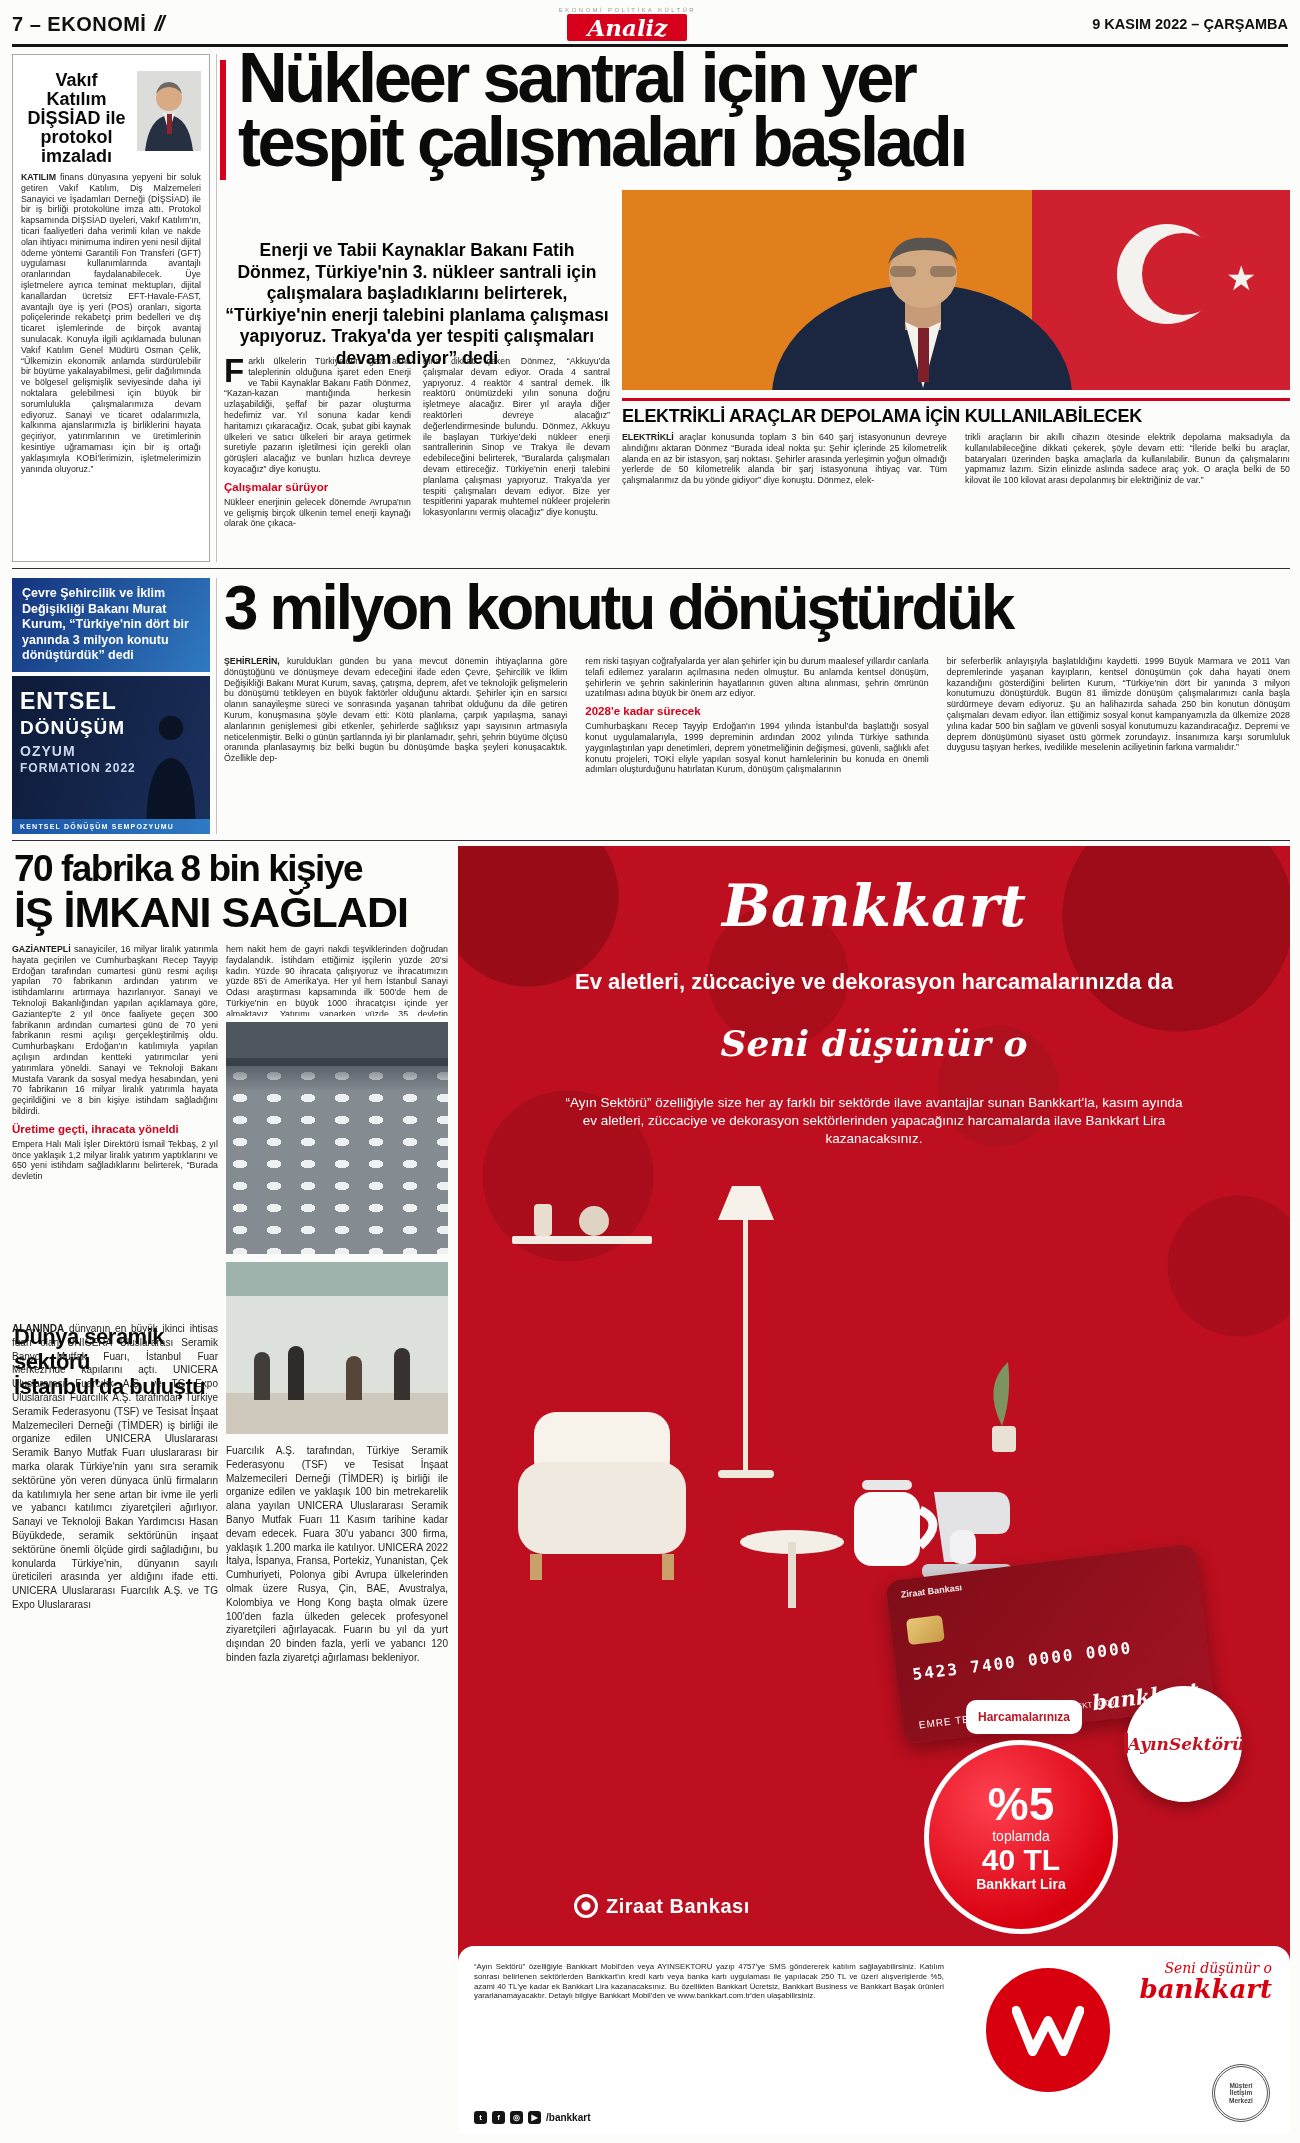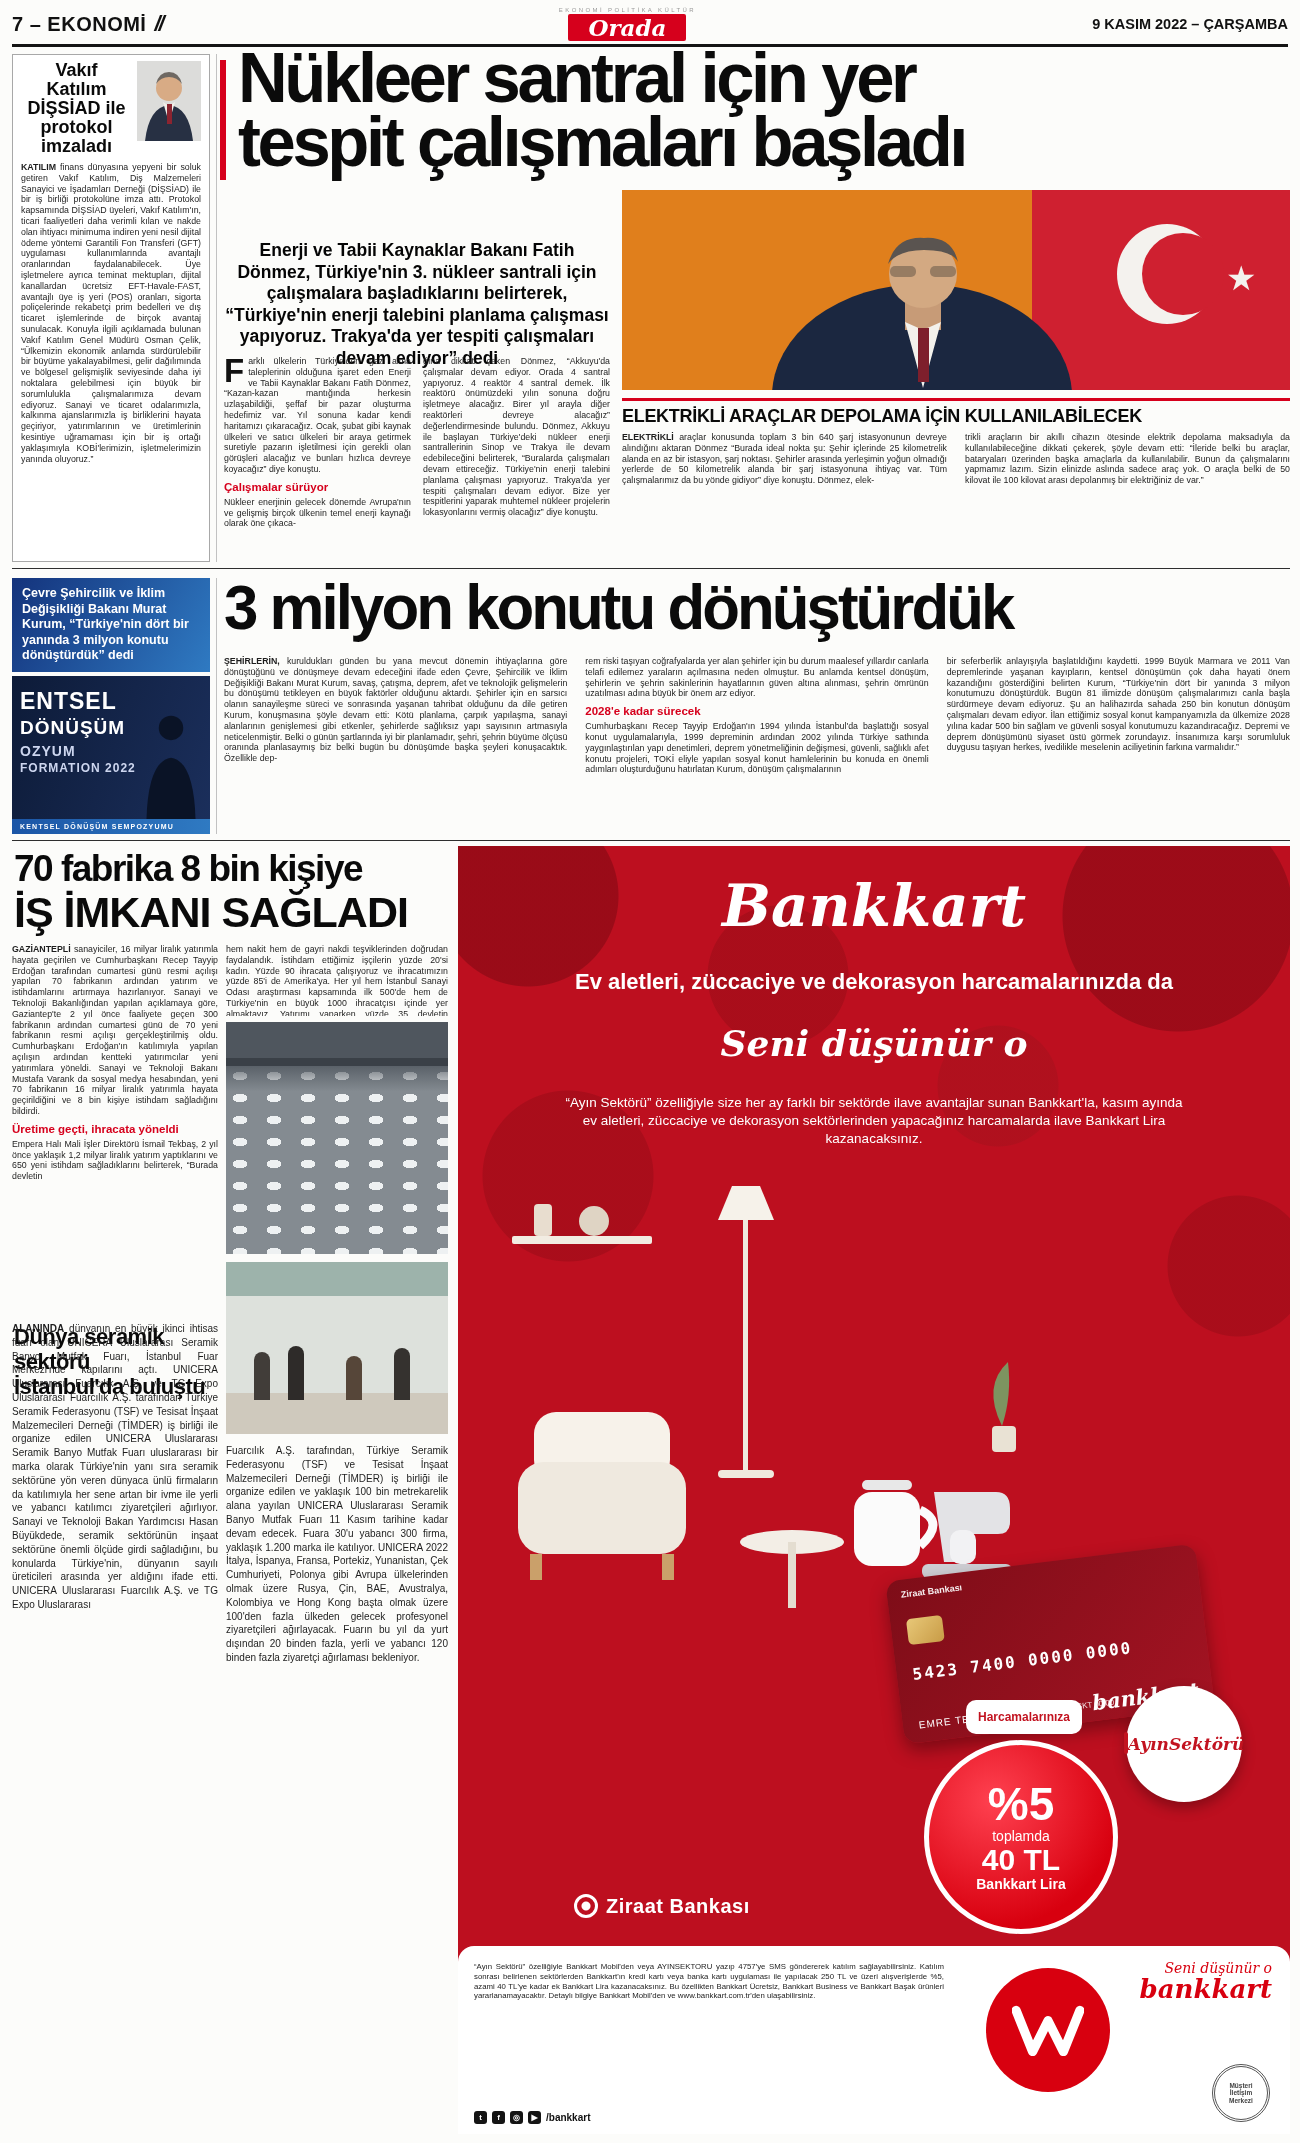--- a/index.html
+++ b/index.html
@@ -17,21 +17,21 @@
   .mast-left{display:flex;align-items:baseline;gap:8px;font-weight:bold}
   .page-label{font-size:20px;letter-spacing:.5px}
   .slashes{font-size:22px;font-style:italic;letter-spacing:-2px}
   .mast-logo{text-align:center}
   .logo-tag{font-size:6px;letter-spacing:2.4px;color:#9a9a9a;margin-bottom:1px}
   .logo-box{display:inline-block;background:#d6001c;color:#fff;font-family:"DejaVu Serif",serif;font-style:italic;font-weight:bold;font-size:23px;line-height:25px;padding:1px 20px;border-radius:2px}
   .mast-date{font-size:14.5px;font-weight:bold}
   .mast-rule{position:absolute;left:12px;top:44px;width:1276px;border-top:3px solid #141414}
 
   
-  .vakif{left:12px;top:54px;width:198px;height:508px;border:1px solid #a8a8a8;padding:6px 8px;overflow:hidden;background:#fff}
+  .vakif{left:12px;top:54px;width:198px;height:508px;border:1px solid #a8a8a8;padding:16px 8px;overflow:hidden;background:#fff}
   .vakif-head{display:flex;gap:5px;margin-bottom:6px}
   .vakif-title{flex:1;font-size:18px;line-height:19px;font-weight:bold;white-space:pre-line;text-align:center;color:#0a0a0a}
   .vakif-photo{flex:none;width:64px;height:80px;background:#dcdcda;overflow:hidden}
 
   
   .accent-bar{left:220px;top:60px;width:6px;height:120px;background:#d6001c}
   .main-headline{left:238px;top:46px;width:1058px;font-weight:bold;color:#0b0b0b;font-size:71px;line-height:64px;letter-spacing:-3.5px;transform:scaleX(.97);transform-origin:left top}
   .hl-line{display:block;white-space:nowrap}
   .subheadline{left:224px;top:240px;width:386px;font-size:17.5px;line-height:21.5px;font-weight:bold;text-align:center;color:#050505}
   .donmez-photo{left:622px;top:190px;width:668px;height:200px;overflow:hidden;background:#e07f1c}
@@ -132,21 +132,21 @@
 
 <div class="page">
 
   <div class="masthead">
     <div class="mast-left">
       <span class="page-label">7 – EKONOMİ</span>
       <span class="slashes">//</span>
     </div>
     <div class="mast-logo">
       <div class="logo-tag">EKONOMİ POLİTİKA KÜLTÜR</div>
-      <div class="logo-box">Orada</div>
+      <div class="logo-box">Analiz</div>
     </div>
     <div class="mast-date">9 KASIM 2022 – ÇARŞAMBA</div>
   </div>
   <div class="mast-rule"></div>
 
   <section class="vakif abs">
     <div class="vakif-head">
       <h2 class="vakif-title">Vakıf
 Katılım
 DİŞSİAD ile

